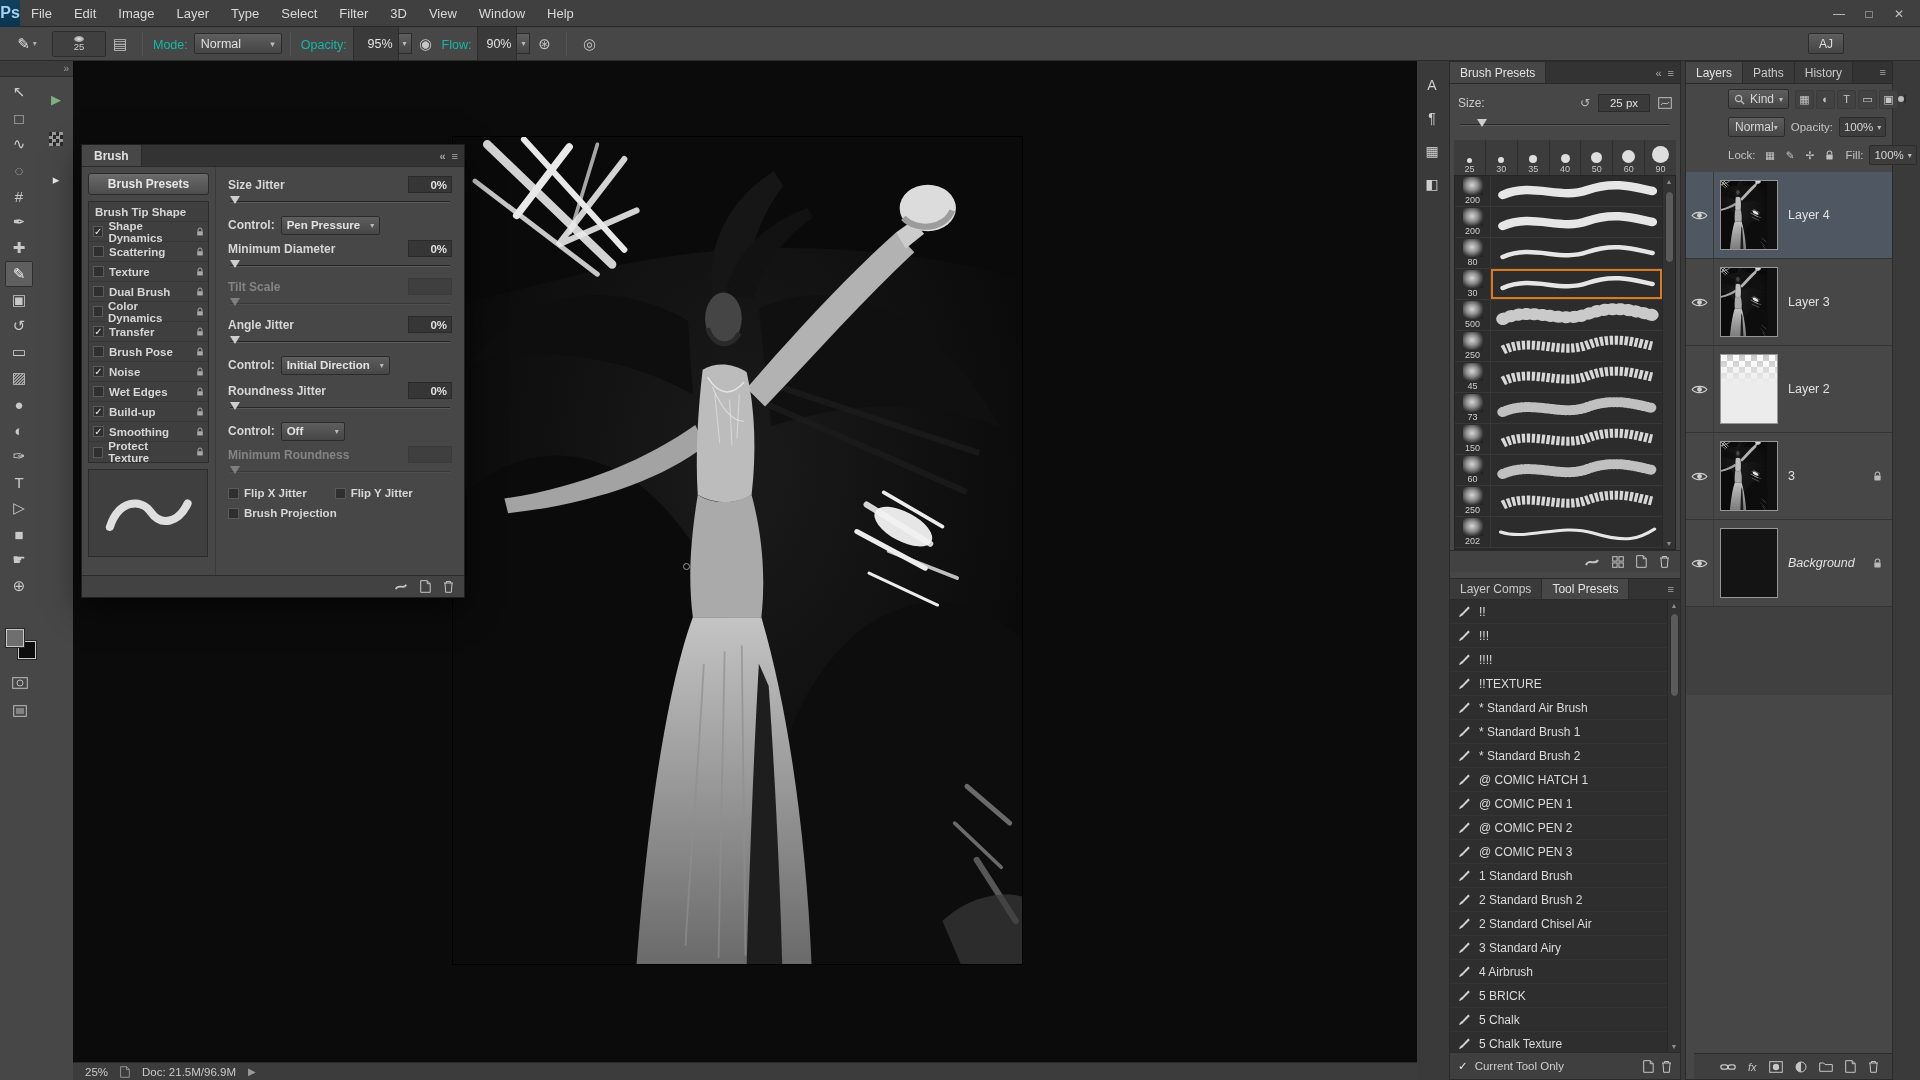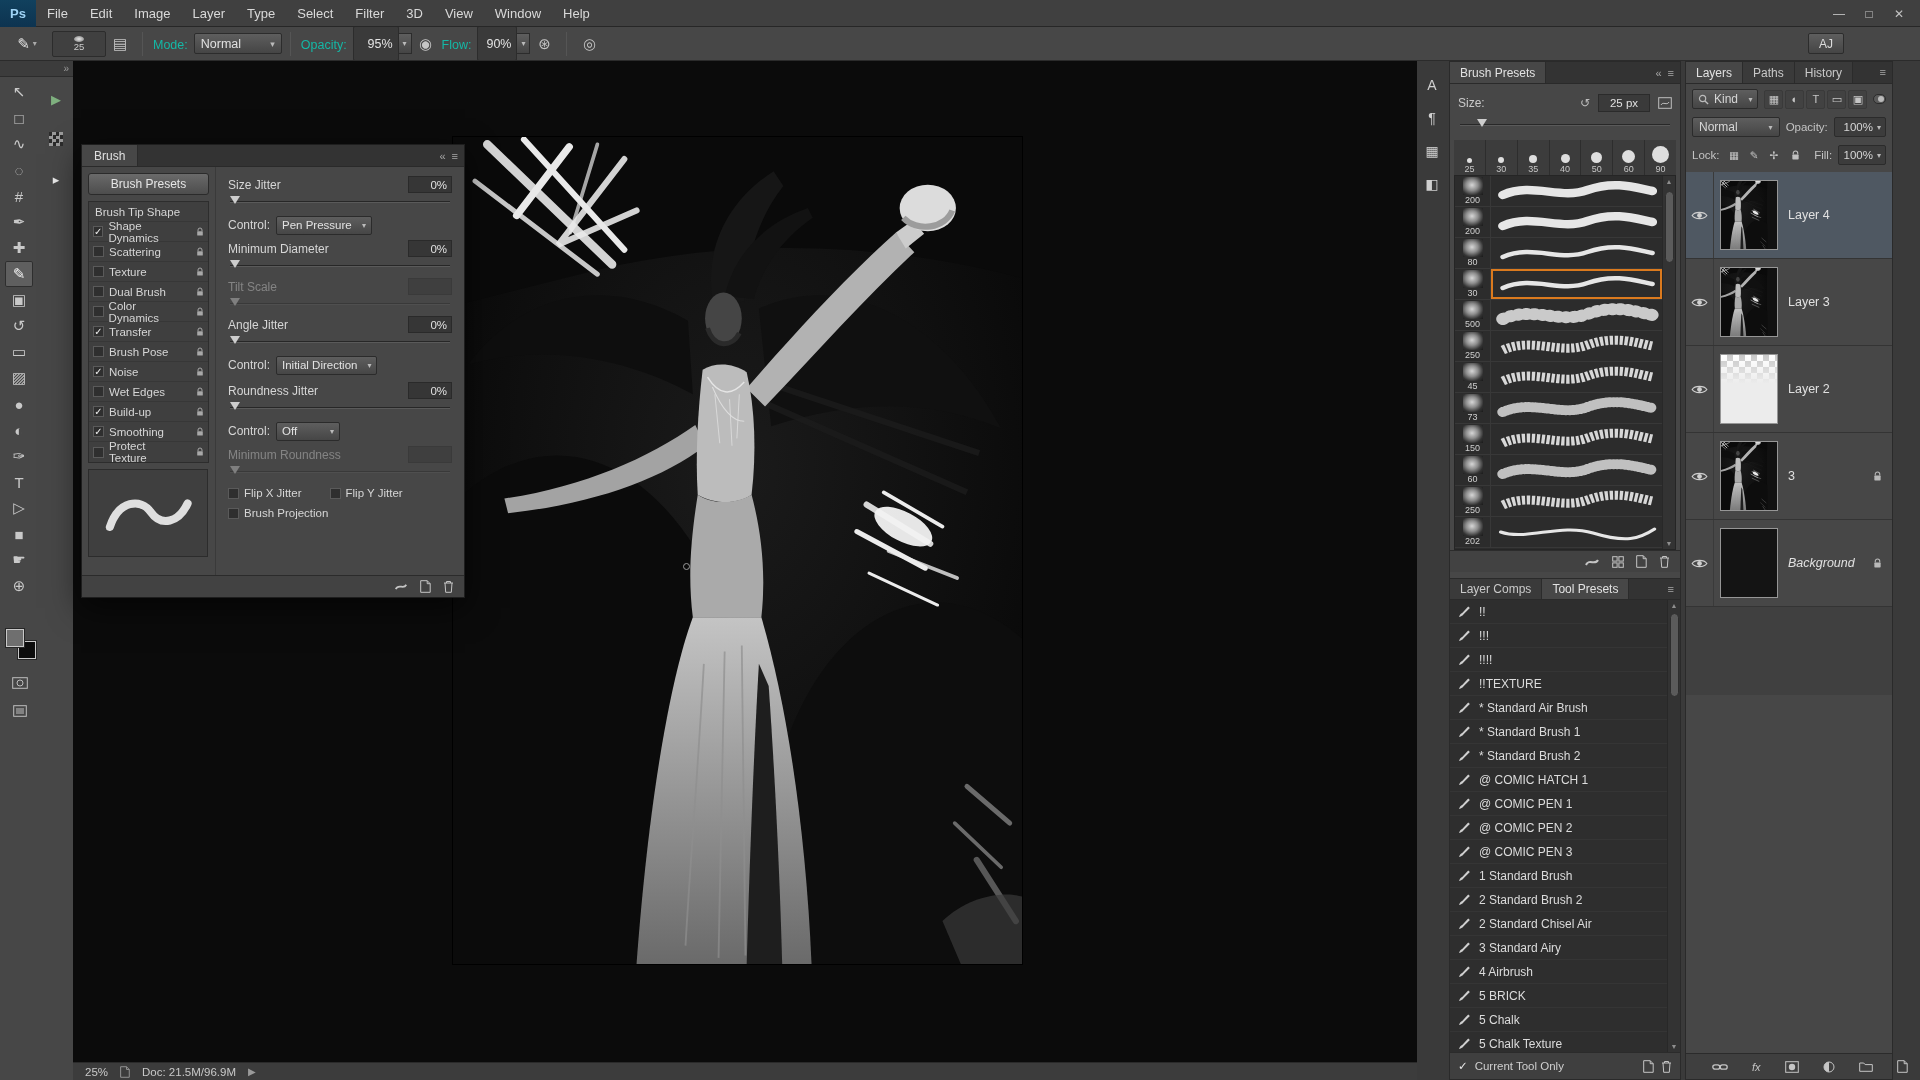--- a/index.html
+++ b/index.html
@@ -9,22 +9,22 @@
     font-family:"Liberation Sans","DejaVu Sans",sans-serif;
     color:#d6d6d6; font-size:13px;
     position:relative;
     -webkit-font-smoothing:antialiased;
   }
   .ni { user-select:none; }
 
   
   #menubar { position:absolute; left:0; top:0; width:1920px; height:27px;
     background:#404040; border-bottom:1px solid #272727; display:flex; align-items:center; z-index:30; }
-  #ps-logo { width:36px; height:27px; display:flex; align-items:center; justify-content:center;
-    background:linear-gradient(#11415e,#0d3350); color:#9fd3f5; font-weight:bold; font-size:13px; }
+  #ps-logo { width:20px; height:27px; display:flex; align-items:center; justify-content:center;
+    background:linear-gradient(#11415e,#0d3350); color:#9fd3f5; font-weight:bold; font-size:16px; }
   .menu-item { padding:0 11px; line-height:27px; font-size:13px; color:#d9d9d9; cursor:default; }
   #win-controls { position:absolute; right:8px; top:0; height:27px; display:flex; align-items:center; gap:4px; }
   .win-btn { width:26px; height:20px; display:flex; align-items:center; justify-content:center;
     color:#c2c2c2; font-size:12px; }
 
   
   #optionsbar { position:absolute; left:0; top:27px; width:1920px; height:34px;
     background:#474747; border-bottom:1px solid #2b2b2b; display:flex; align-items:center; z-index:29; font-size:12.5px; }
   .opt-sep { width:1px; height:24px; background:#383838; border-right:1px solid #555; margin:0 8px; }
   .opt-label { color:#14b8a6; margin:2px 6px 0 2px; }
@@ -148,21 +148,21 @@
   #tp-tabs { position:absolute; left:0; right:0; top:516px; height:22px; background:#333;
     border-top:1px solid #2a2a2a; border-bottom:1px solid #2a2a2a; display:flex; }
   #tp-list { position:absolute; left:0; right:0; top:538px; bottom:27px; background:#2e2e2e; overflow:hidden; }
   .tp-row { height:24px; display:flex; align-items:center; gap:8px; padding:0 6px 0 8px; border-bottom:1px solid #353535; }
   .tp-label { font-size:12px; color:#dcdcdc; white-space:nowrap; }
   #tp-footer { position:absolute; left:0; right:0; bottom:0; height:27px; background:#3f3f3f; border-top:1px solid #2b2b2b;
     display:flex; align-items:center; gap:7px; padding:0 8px; font-size:11.5px; color:#cfcfcf; }
   #tp-footer .grow { flex:1; }
 
   
-  .ly-row { display:flex; align-items:center; gap:6px; padding:0 6px; }
+  .ly-row { display:flex; align-items:center; gap:6px; padding:0 6px;margin-left:36px; }
   #ly-filter { position:absolute; left:0; right:0; top:26px; height:22px; }
   .kind-box { height:20px; width:84px; background:linear-gradient(#5e5e5e,#454545); border:1px solid #2b2b2b;
     border-radius:2px; display:flex; align-items:center; gap:5px; padding:0 5px; font-size:12px; }
   .kind-box .dd { margin-left:auto; font-size:8px; color:#bbb; }
   .filt-icon { width:19px; height:19px; display:flex; align-items:center; justify-content:center;
     font-size:11px; color:#c6c6c6; border:1px solid #3a3a3a; background:#424242; border-radius:2px; }
   .filt-toggle { margin-left:auto; width:16px; height:10px; border:1px solid #2b2b2b; border-radius:5px;
     background:#5a5a5a; position:relative; }
   .filt-toggle::after { content:""; position:absolute; right:1px; top:1px; width:6px; height:6px; border-radius:50%; background:#bbb; }
   #ly-blend { position:absolute; left:0; right:0; top:54px; height:22px; }
@@ -185,27 +185,27 @@
   .layer-thumb svg { width:100%; height:100%; display:block; }
   .layer-row[data-thumb="white"] .layer-thumb {
     background-image:linear-gradient(180deg, rgba(236,236,236,0) 0%, #ececec 42%),
       conic-gradient(#c9c9c9 25%, #fff 0 50%, #c9c9c9 0 75%, #fff 0);
     background-size:100% 100%, 12px 12px; background-color:#fff; }
   .layer-row[data-thumb="dark"] .layer-thumb { background:#141414; }
   .layer-name { margin-left:10px; font-size:12.5px; color:#e0e0e0; flex:1; }
   .layer-row[data-italic="yes"] .layer-name { font-style:italic; }
   .row-lock { margin-right:10px; visibility:hidden; }
   .layer-row[data-lock="yes"] .row-lock { visibility:visible; }
-  #ly-footer { position:absolute; left:0; right:0; bottom:0; height:26px; background:#3f3f3f; border-top:1px solid #2b2b2b;
-    display:flex; align-items:center; gap:24px; padding-left:26px; }
+  #ly-footer { position:absolute; left:8px; right:0; bottom:0; height:26px; background:#3f3f3f; border-top:1px solid #2b2b2b;
+    display:flex; align-items:center; gap:12px; padding-left:26px; }
   #ly-footer .fx { font-size:11px; font-style:italic; color:#c5c5c5; }
 
   
   #brush-float { position:absolute; left:81px; top:144px; width:384px; height:454px;
-    background:#474747; border:1px solid #1e1e1e; box-shadow:0 10px 30px rgba(0,0,0,.6); z-index:25; }
+    background:#474747; border:1px solid #1e1e1e; box-shadow:0 10px 30px rgba(0,0,0,.6); z-index:25;font-weight:bold; }
   #bf-titlebar { height:22px; background:#333; border-bottom:1px solid #2a2a2a; display:flex; align-items:stretch; }
   #bf-tab { padding:0 12px; background:#474747; display:flex; align-items:center; font-size:12px; color:#e0e0e0; border-right:1px solid #2b2b2b; }
   #bf-body { position:absolute; left:0; top:22px; right:0; bottom:22px; display:flex; }
   #bf-left { width:134px; padding:6px; border-right:1px solid #3a3a3a; }
   #bf-presets-btn { height:22px; background:linear-gradient(#6a6a6a,#4d4d4d); border:1px solid #2b2b2b; border-radius:3px;
     display:flex; align-items:center; justify-content:center; font-size:12px; color:#e6e6e6; }
   #bf-options { margin-top:6px; background:#3f3f3f; border:1px solid #2d2d2d; }
   .bf-opt-row { height:20px; display:flex; align-items:center; gap:5px; padding:0 4px; border-bottom:1px solid #373737; font-size:11.5px; color:#d6d6d6; }
   .bf-opt-row:last-child { border-bottom:none; }
   .bf-opt-row .grow { flex:1; }

